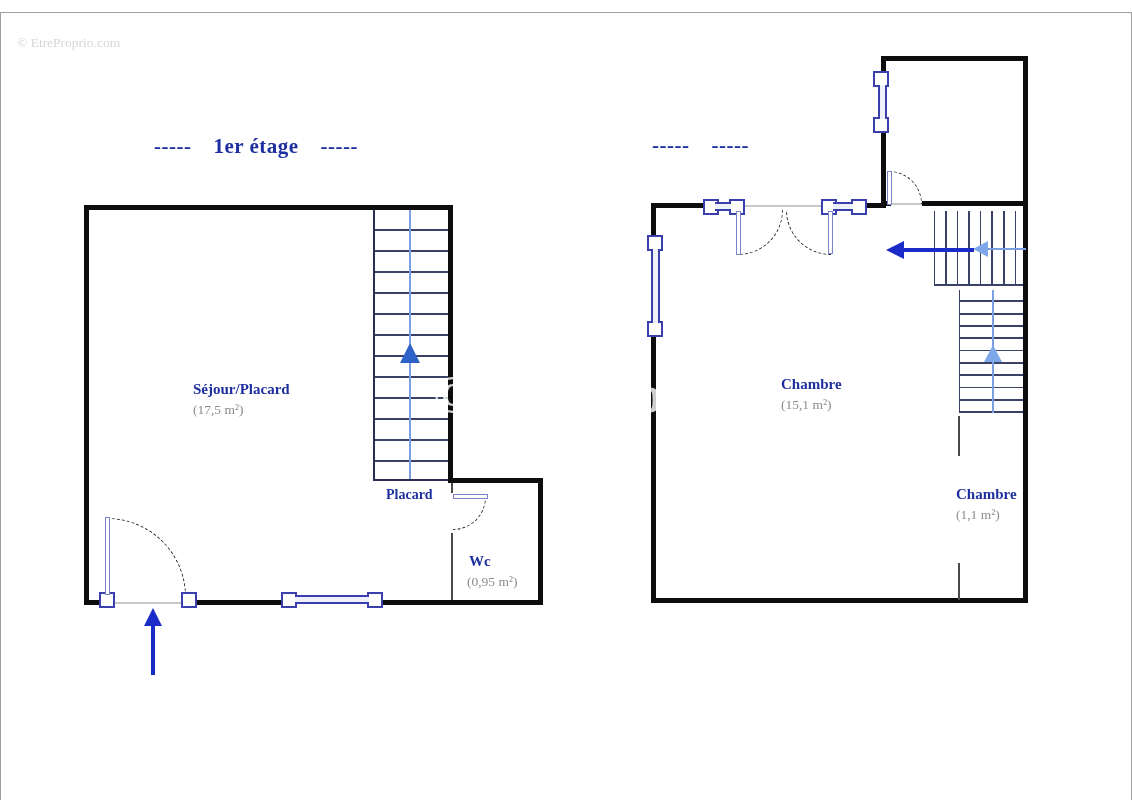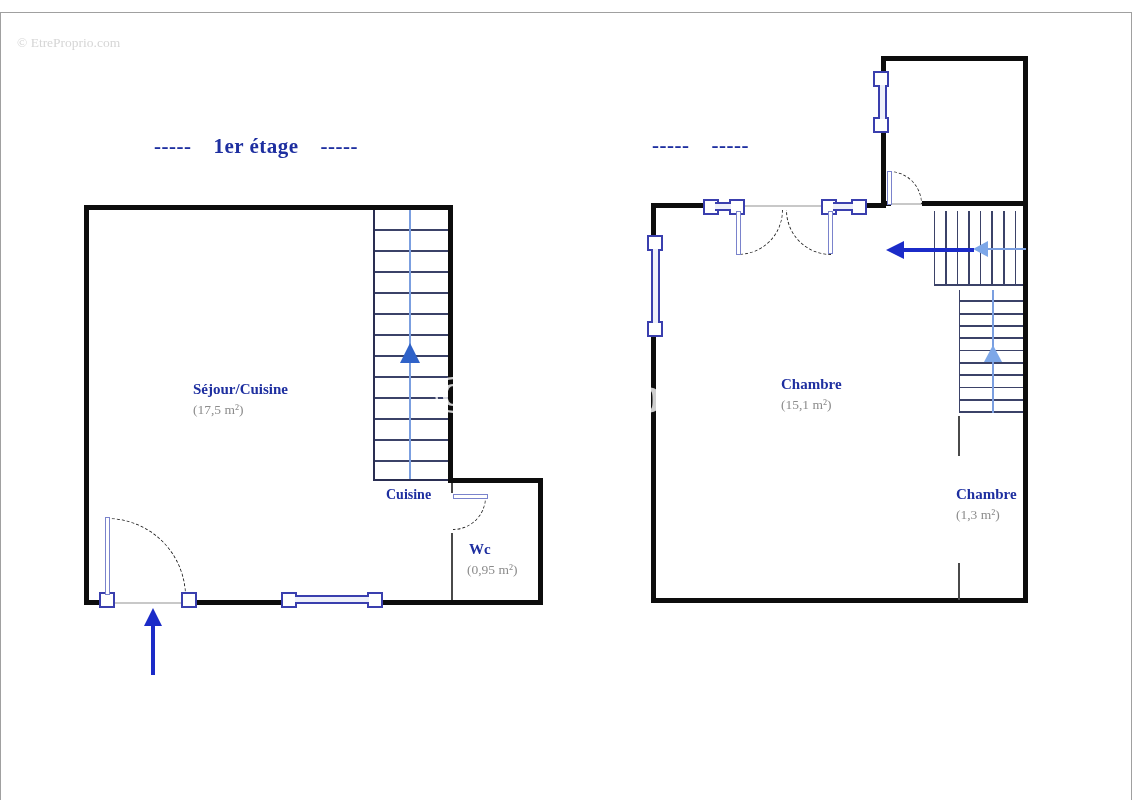--- a/index.html
+++ b/index.html
@@ -74,43 +74,43 @@
     <div class="sill" style="left:103px;top:589px;width:85px;height:1.5px;"></div>
 
     <div class="thinwall" style="left:450px;top:470px;width:1.5px;height:10px;"></div>
     <div class="thinwall" style="left:450px;top:520px;width:1.5px;height:67px;"></div>
 
     <div class="stairs" style="left:372px;top:197px;width:75px;height:271px;border-left:2px solid #2a2e52;border-bottom:2px solid #2a2e52;
                 background:repeating-linear-gradient(to bottom, transparent 0 19px, var(--tread) 19px 21px);"></div>
     <div class="centerline" style="left:408px;top:197px;width:2px;height:269px;"></div>
     <div class="tri" style="left:399px;top:330px;border-left:10px solid transparent;border-right:10px solid transparent;border-bottom:20px solid #2f62c8;"></div>
 
-    <div class="small-label" style="left:385px;top:474px;">Cuisine</div>
+    <div class="small-label" style="left:385px;top:474px;">Placard</div>
 
     <div class="door-leaf-h" style="left:452px;top:481px;width:33px;"></div>
     <div class="arc q-se" style="left:419px;top:451px;width:66px;height:66px;"></div>
-    <div class="room-label" style="left:468px;top:526px;">
+    <div class="room-label" style="left:468px;top:538px;">
       <div class="room-name">Wc</div>
       <div class="room-area" style="margin-left:-2px;">(0,95 m²)</div>
     </div>
 
     <div class="win-sq" style="left:98px;top:579px;"></div>
     <div class="win-sq" style="left:180px;top:579px;"></div>
     <div class="door-leaf-v" style="left:104px;top:504px;height:76px;"></div>
     <div class="arc q-ne" style="left:27px;top:505px;width:158px;height:158px;"></div>
 
     <div class="tri" style="left:143px;top:595px;border-left:9px solid transparent;border-right:9px solid transparent;border-bottom:18px solid var(--arrow-blue);"></div>
     <div class="abs" style="left:150px;top:612px;width:4px;height:50px;background:var(--arrow-blue);z-index:4;"></div>
 
     <div class="win-sq" style="left:280px;top:579px;"></div>
     <div class="win-sq" style="left:366px;top:579px;"></div>
     <div class="win-bar-h" style="left:294px;top:582px;width:74px;"></div>
 
     <div class="room-label" style="left:192px;top:366px;">
-      <div class="room-name">Séjour/Cuisine</div>
+      <div class="room-name">Séjour/Placard</div>
       <div class="room-area">(17,5 m²)</div>
     </div>
   </div>
 
   <div class="abs" style="left:600px;top:0;width:532px;height:800px;">
 
     <div class="plan-title" style="left:-88px;top:120px;width:375px;">
       <span>-----</span>
       <span>-----</span>
     </div>
@@ -164,17 +164,17 @@
 
     <div class="thinwall" style="left:357px;top:403px;width:2px;height:40px;"></div>
     <div class="thinwall" style="left:357px;top:550px;width:2px;height:37px;"></div>
 
     <div class="room-label" style="left:180px;top:361px;">
       <div class="room-name">Chambre</div>
       <div class="room-area">(15,1 m²)</div>
     </div>
     <div class="room-label" style="left:355px;top:471px;">
       <div class="room-name">Chambre</div>
-      <div class="room-area">(1,3 m²)</div>
+      <div class="room-area">(1,1 m²)</div>
     </div>
   </div>
 
 </div>
 
 </body></html>

